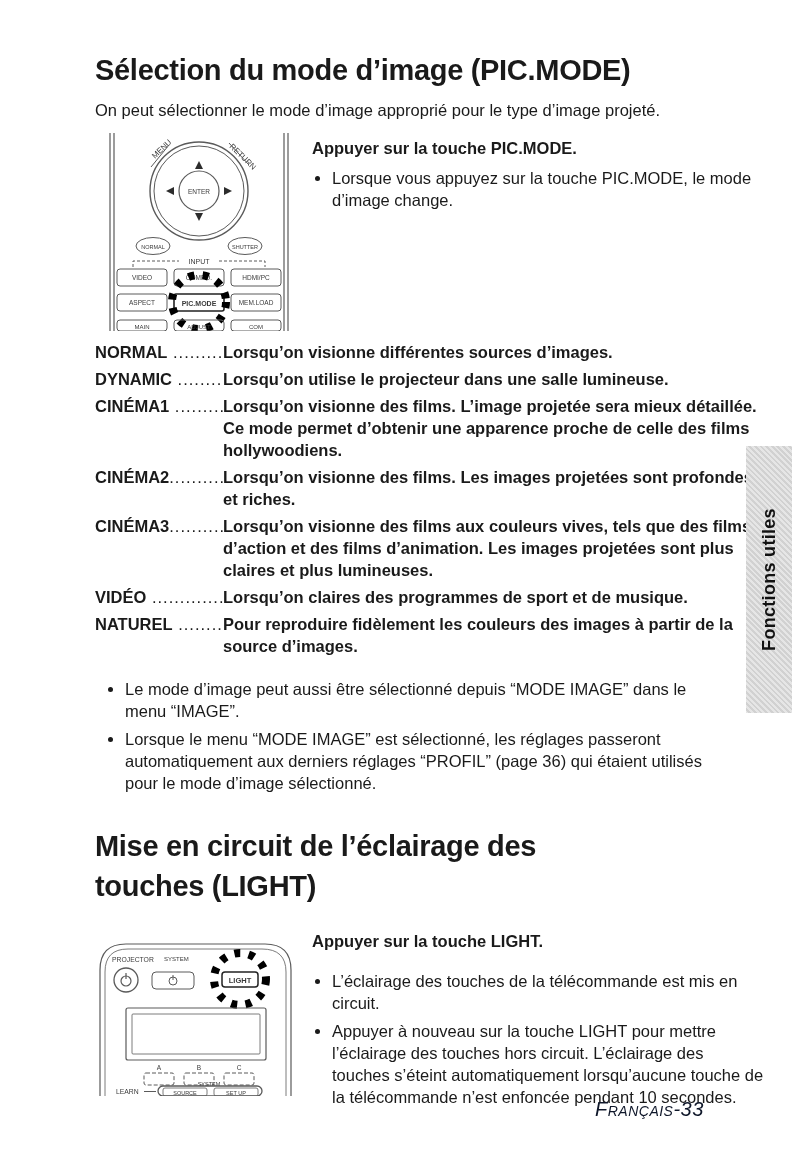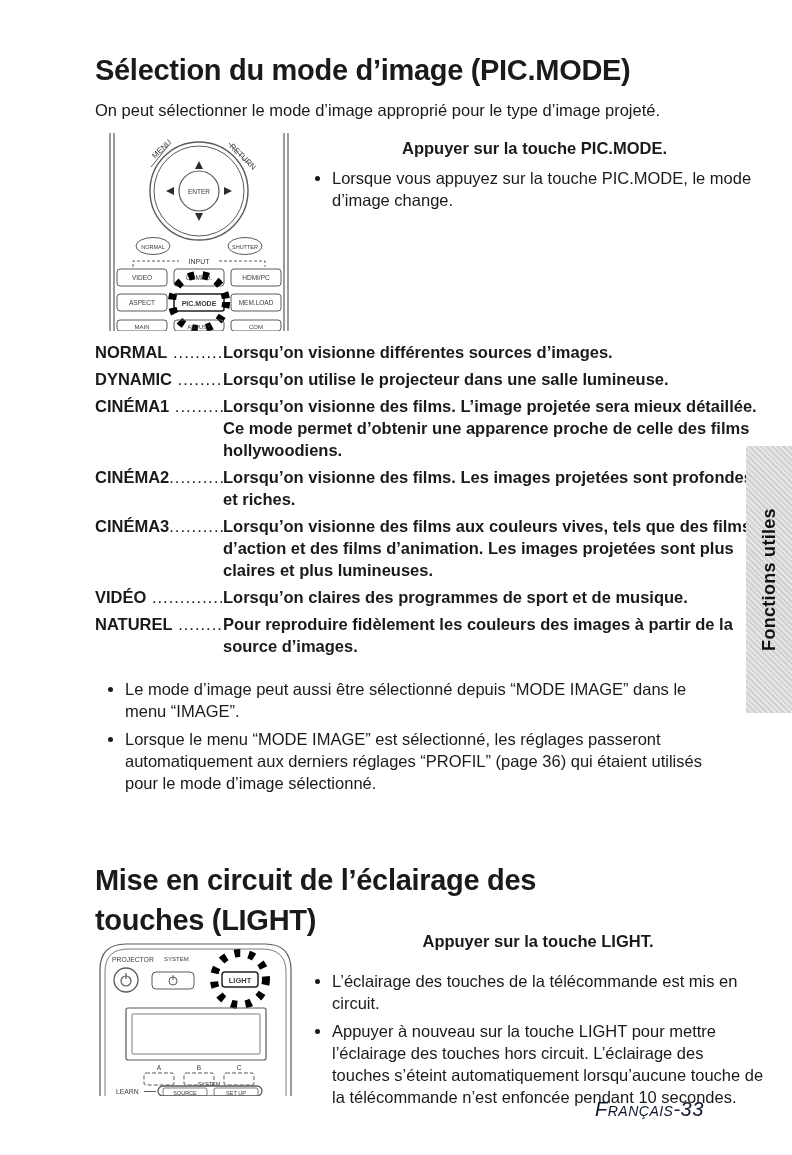--- a/index.html
+++ b/index.html
@@ -7,21 +7,21 @@
     width:792px;height:1155px;position:relative;overflow:hidden;
     background:#ffffff;color:#1a1a1a;
     font-family:"Liberation Sans",sans-serif;
     -webkit-font-smoothing:antialiased;
   }
   .abs{position:absolute;}
   
   .h1{font-size:29px;font-weight:bold;letter-spacing:-0.3px;line-height:40px;}
   .intro{font-size:16.5px;line-height:22px;}
   
-  .instr-head{font-size:16.5px;font-weight:bold;line-height:22px;margin:0 0 8px 0;text-align:center;}
+  .instr-head{font-size:16.5px;font-weight:bold;line-height:22px;margin:0 0 8px 0;}
   ul.bullets{margin:0;padding:0 0 0 20px;list-style:disc;}
   ul.bullets li{font-size:16.5px;line-height:22px;margin-bottom:6px;}
   
   .mode-row{display:grid;grid-template-columns:128px 1fr;margin-bottom:5px;}
   .mode-term-cell{overflow:hidden;white-space:nowrap;font-size:16.5px;line-height:22px;}
   .mode-term{font-weight:bold;}
   .mode-dots{letter-spacing:1px;}
   .mode-desc{font-size:16.5px;line-height:22px;font-weight:bold;}
   
   .note-head{font-size:16.5px;font-weight:bold;line-height:22px;margin:0 0 2px 0;}
@@ -165,21 +165,21 @@
   </div>
 </div>
 
 <div class="abs" style="left:105px;top:678px;width:620px;">
   <ul class="bullets">
     <li>Le mode d’image peut aussi être sélectionné depuis “MODE IMAGE” dans le menu “IMAGE”.</li>
     <li>Lorsque le menu “MODE IMAGE” est sélectionné, les réglages passeront automatiquement aux derniers réglages “PROFIL” (page 36) qui étaient utilisés pour le mode d’image sélectionné.</li>
   </ul>
 </div>
 
-<div class="abs h1" style="left:95px;top:860px;width:680px;">
+<div class="abs h1" style="left:95px;top:826px;width:680px;">
   <div>Mise en circuit de l’éclairage des</div>
   <div>touches (LIGHT)</div>
 </div>
 
 <div class="abs" style="left:88px;top:928px;width:215px;height:168px;">
   <svg width="215" height="168" viewBox="0 0 215 168">
 
     <g class="rc-stroke" stroke-width="1.2">
       <path d="M12,168 V42 Q12,16 38,16 H177 Q203,16 203,42 V168"></path>
       <path d="M17,168 V44 Q17,21 40,21 H174 Q198,21 198,44 V168" stroke-width="0.8"></path>

